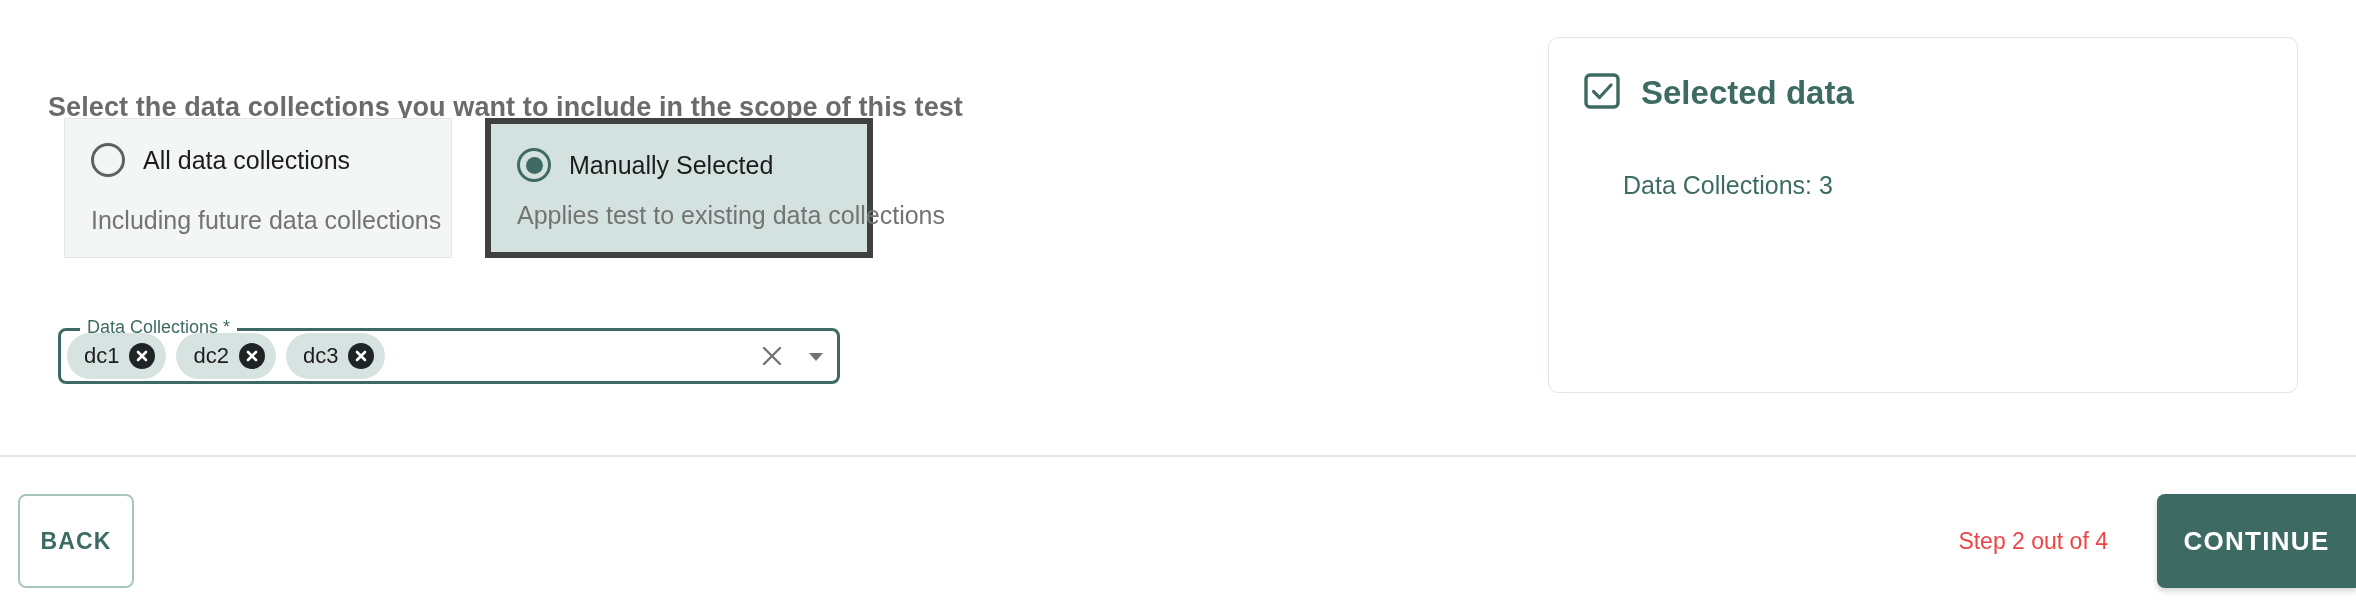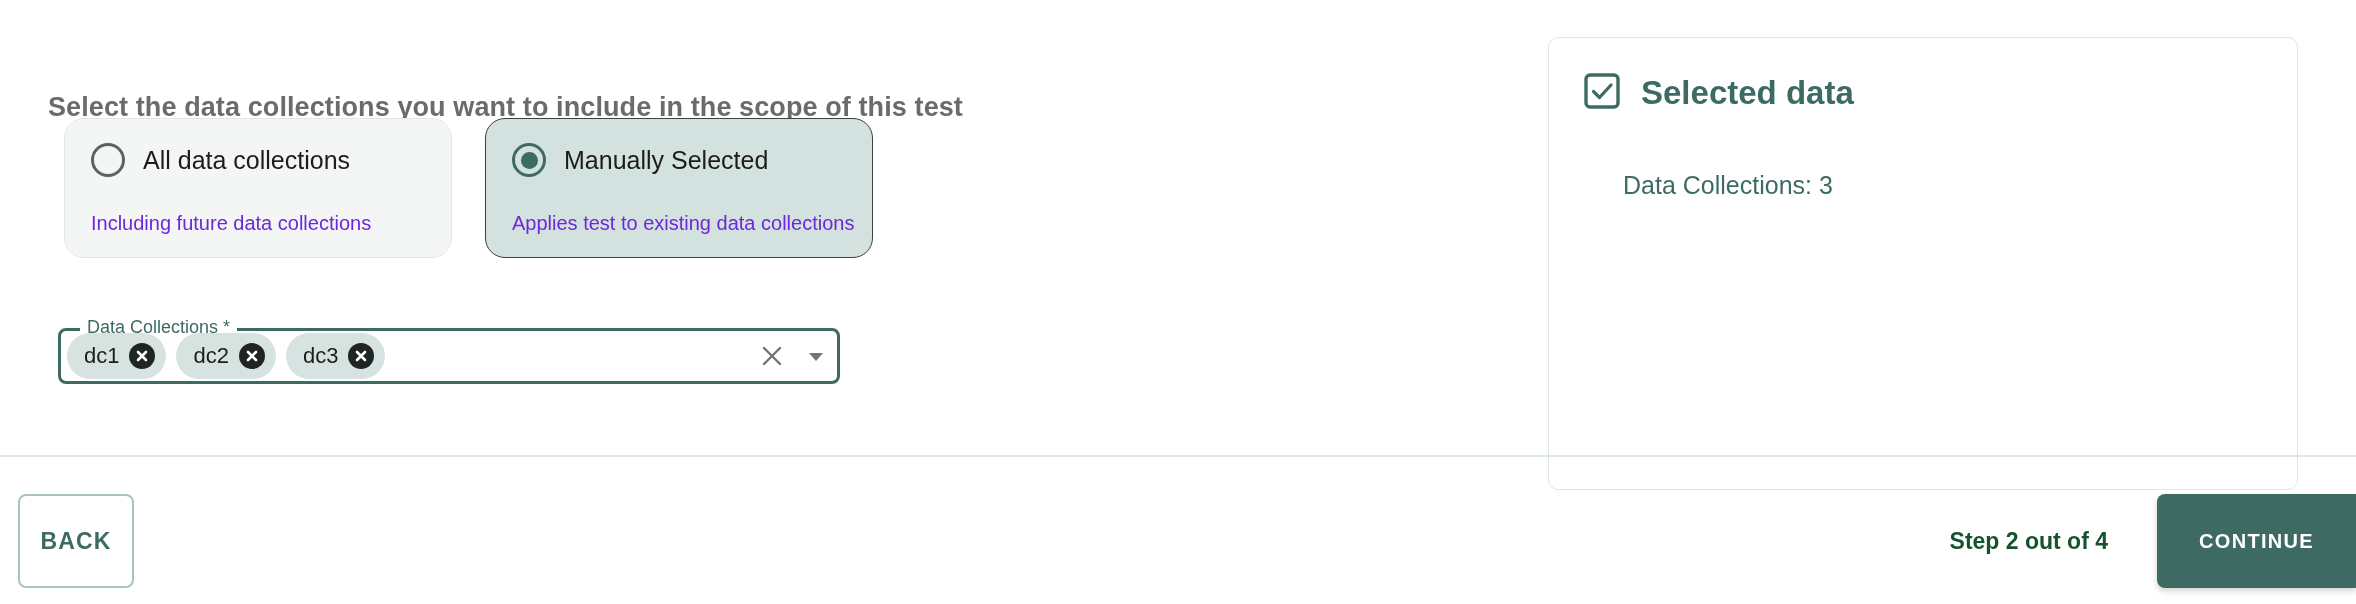--- a/index.html
+++ b/index.html
@@ -35,32 +35,32 @@
   .option-cards {
     position: absolute;
     left: 64px;
     top: 118px;
     display: flex;
     gap: 33px;
   }
   .opt-card {
     width: 388px;
     height: 140px;
-    border-radius: 20px;
+    border-radius: 0;
     box-sizing: border-box;
     padding: 24px 26px 0 26px;
     position: relative;
   }
   .opt-card.unselected {
     background: #f4f5f5;
     border: 1px solid #e4e7e7;
   }
   .opt-card.selected {
     background: #d4e2df;
-    border: 1px solid #404040;
+    border: 6px solid #404040;
   }
   .opt-row {
     display: flex;
     align-items: center;
     gap: 18px;
   }
   .radio-outer {
     width: 34px;
     height: 34px;
     border-radius: 50%;
@@ -80,22 +80,22 @@
   }
   .opt-title {
     font-size: 25px;
     color: #1c1c1c;
     white-space: nowrap;
   }
   .opt-sub {
     position: absolute;
     left: 26px;
     bottom: 22px;
-    font-size: 20px;
-    color: #6d28d9;
+    font-size: 25px;
+    color: #737373;
     white-space: nowrap;
   }
 
   
   .select-field {
     position: absolute;
     left: 50px;
     top: 320px;
     width: 798px;
     height: 72px;
@@ -165,21 +165,21 @@
     gap: 18px;
   }
   .clear-icon, .caret-icon { display: flex; align-items: center; justify-content: center; }
 
   
   .summary-card {
     position: absolute;
     left: 1548px;
     top: 37px;
     width: 750px;
-    height: 453px;
+    height: 356px;
     box-sizing: border-box;
     border: 1px solid #dde7e6;
     border-radius: 10px;
     background: #ffffff;
   }
   .summary-head {
     position: absolute;
     left: 34px;
     top: 34px;
     display: flex;
@@ -229,36 +229,36 @@
     align-items: center;
     justify-content: center;
     cursor: pointer;
     font-family: "Liberation Sans", sans-serif;
   }
   .step-text {
     position: absolute;
     right: 248px;
     top: 528px;
     font-size: 23px;
-    font-weight: 700;
-    color: #14532d;
+    font-weight: 400;
+    color: #ef4444;
     white-space: nowrap;
   }
   .btn-continue {
     position: absolute;
     left: 2157px;
     top: 494px;
     width: 199px;
     height: 94px;
     box-sizing: border-box;
     background: #3d6b63;
     border: none;
     border-radius: 8px 0 0 8px;
     color: #ffffff;
-    font-size: 20px;
+    font-size: 26px;
     font-weight: 700;
     letter-spacing: 1.3px;
     display: flex;
     align-items: center;
     justify-content: center;
     cursor: pointer;
     font-family: "Liberation Sans", sans-serif;
     box-shadow: 0 3px 6px rgba(0,0,0,0.18);
   }
 </style>

